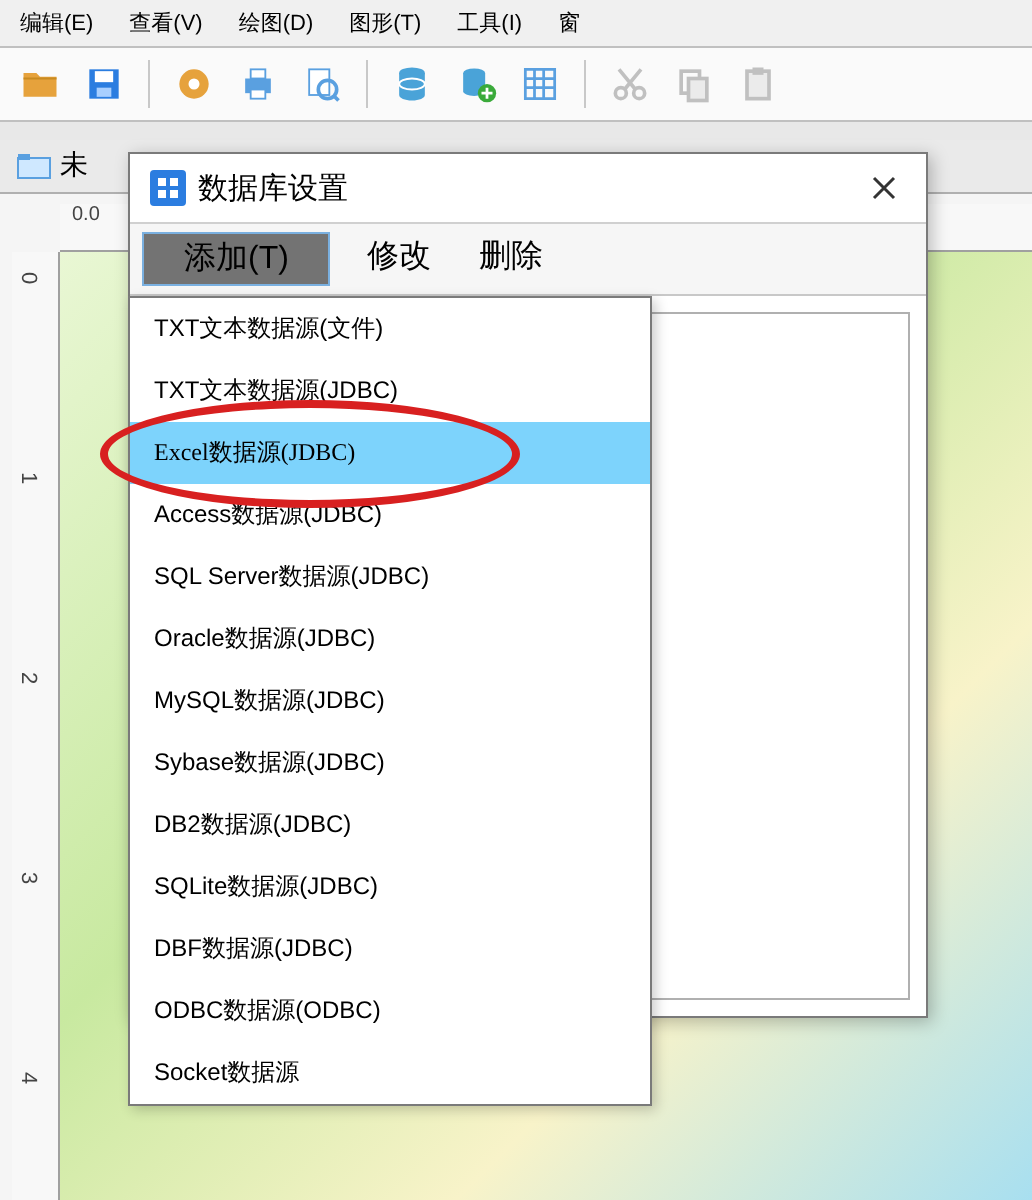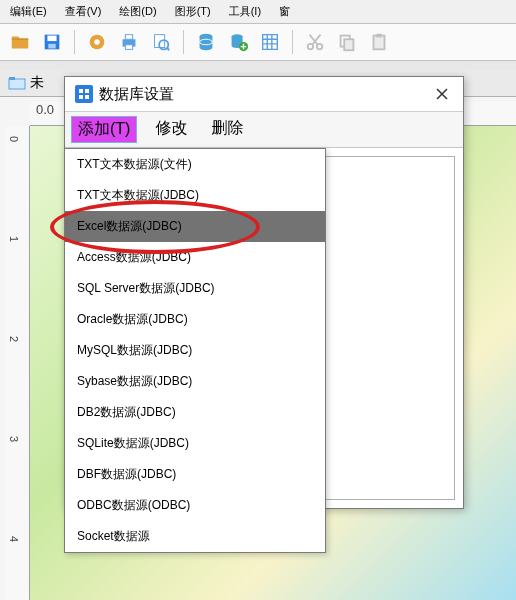--- a/index.html
+++ b/index.html
@@ -8,37 +8,37 @@
 .menubar span { cursor: default; }
 .toolbar { display: flex; align-items: center; gap: 8px; padding: 6px 8px; background: #fafafa; border-bottom: 1px solid #c0c0c0; }
 .tico { width: 24px; height: 24px; display: flex; align-items: center; justify-content: center; }
 .tico svg { width: 22px; height: 22px; }
 .sep { width: 1px; height: 24px; background: #c8c8c8; margin: 0 2px; }
 .canvas-area { position: absolute; top: 70px; left: 0; right: 0; bottom: 0; background: #f5f5f5; }
 .tabbar { display: flex; align-items: center; padding: 4px 8px; background: #eaeaea; border-bottom: 1px solid #b0b0b0; }
 .tabicon { width: 18px; height: 14px; margin-right: 4px; }
 .ruler-h { position: absolute; top: 32px; left: 30px; right: 0; height: 24px; background: #f8f8f8; border-bottom: 1px solid #a0a0a0; font-size: 10px; }
 .ruler-v { position: absolute; top: 56px; left: 6px; width: 24px; bottom: 0; background: #f8f8f8; border-right: 1px solid #a0a0a0; }
-.ruler-h .tick { position: absolute; top: 0; font-size: 13px; color: #444; }
+.ruler-h .tick { position: absolute; top: 0; font-size: 10px; color: #444; }
 .ruler-v .tick { position: absolute; left: 2px; font-size: 11px; color: #444; writing-mode: vertical-rl; }
 .canvas { position: absolute; top: 56px; left: 30px; right: 0; bottom: 0; background: linear-gradient(135deg,#e9f7d4 0%,#c8e9a0 40%,#f8f3c9 70%,#a8dff0 100%); }
 .dialog { position: absolute; top: 76px; left: 64px; width: 400px; background: #fff; border: 1px solid #7a7a7a; box-shadow: 2px 2px 8px rgba(0,0,0,0.25); }
 .dlg-title { display: flex; align-items: center; justify-content: space-between; padding: 6px 10px; background: #fff; border-bottom: 1px solid #d0d0d0; }
 .dlg-title-left { display: flex; align-items: center; gap: 6px; font-size: 15px; }
 .dlg-title-icon { width: 18px; height: 18px; background: #2b7de0; border-radius: 2px; display: flex; align-items: center; justify-content: center; }
 .dlg-close { width: 22px; height: 22px; display: flex; align-items: center; justify-content: center; cursor: pointer; }
 .dlg-menu { display: flex; gap: 24px; padding: 6px 12px; background: #f6f6f6; border-bottom: 1px solid #c8c8c8; font-size: 16px; }
 .dlg-menu-item { cursor: pointer; }
-.dlg-menu-item.active { background: #d946ef; padding: 2px 6px; margin: -2px -6px; border: 1px solid #7ab0e0; }
+.dlg-menu-item.active { background: #737373; padding: 2px 20px; margin: -2px -6px; border: 1px solid #7ab0e0; }
 .dlg-body { display: flex; padding: 8px; gap: 8px; min-height: 360px; }
 .file-list { flex: 1; border: 1px solid #b0b0b0; background: #fff; padding: 4px; font-size: 15px; }
 .file-list div { padding: 2px 4px; }
 .dropdown { position: absolute; top: 148px; left: 64px; width: 262px; background: #fff; border: 1px solid #7a7a7a; box-shadow: 2px 2px 6px rgba(0,0,0,0.2); z-index: 10; }
 .dropdown-item { padding: 7px 12px; font-size: 12px; cursor: pointer; }
-.dropdown-item.highlight { background: #737373; }
+.dropdown-item.highlight { background: #7dd3fc; font-family: Liberation Serif, serif; }
 .annot { position: absolute; top: 200px; left: 50px; width: 210px; height: 54px; border: 4px solid #d82020; border-radius: 50%; pointer-events: none; z-index: 20; }
 </style>
 </head>
 <body>
 
 <div class="menubar">
   <span>编辑(E)</span>
   <span>查看(V)</span>
   <span>绘图(D)</span>
   <span>图形(T)</span>

